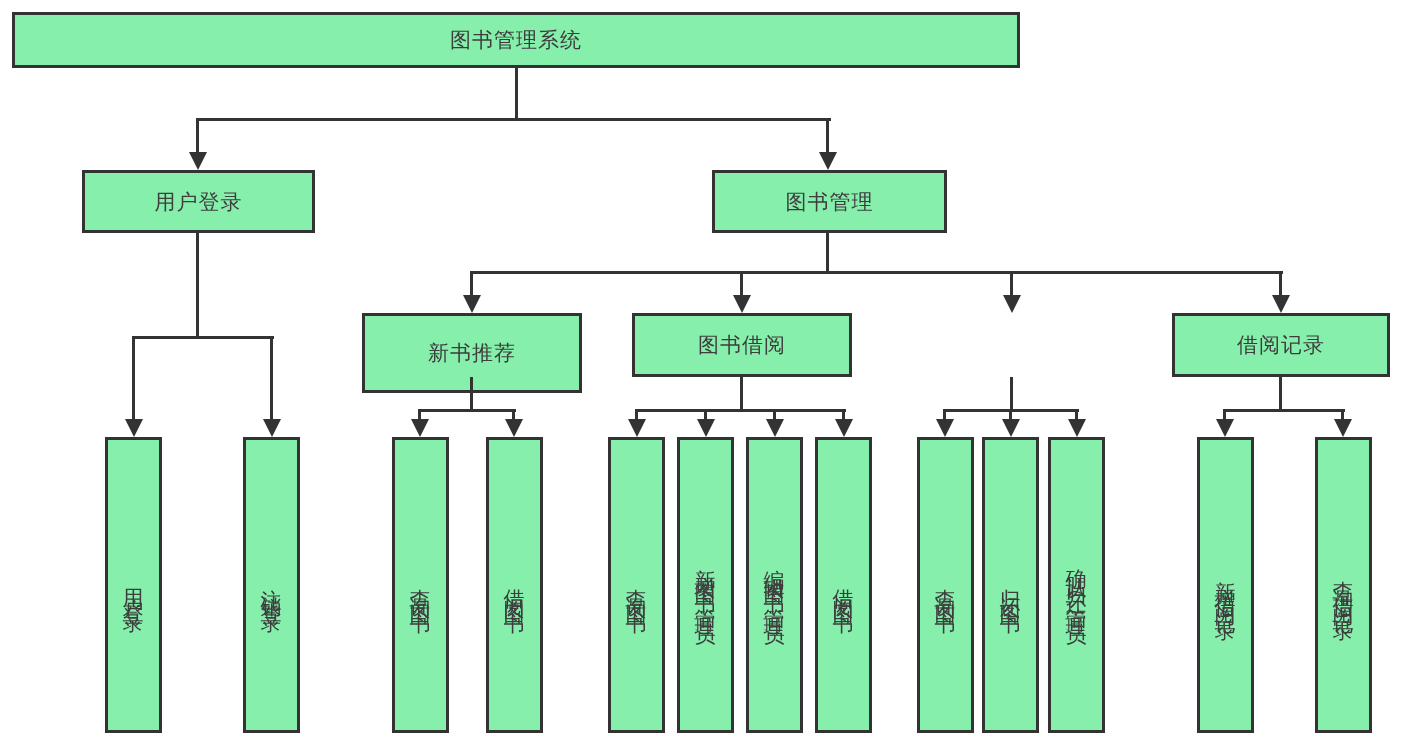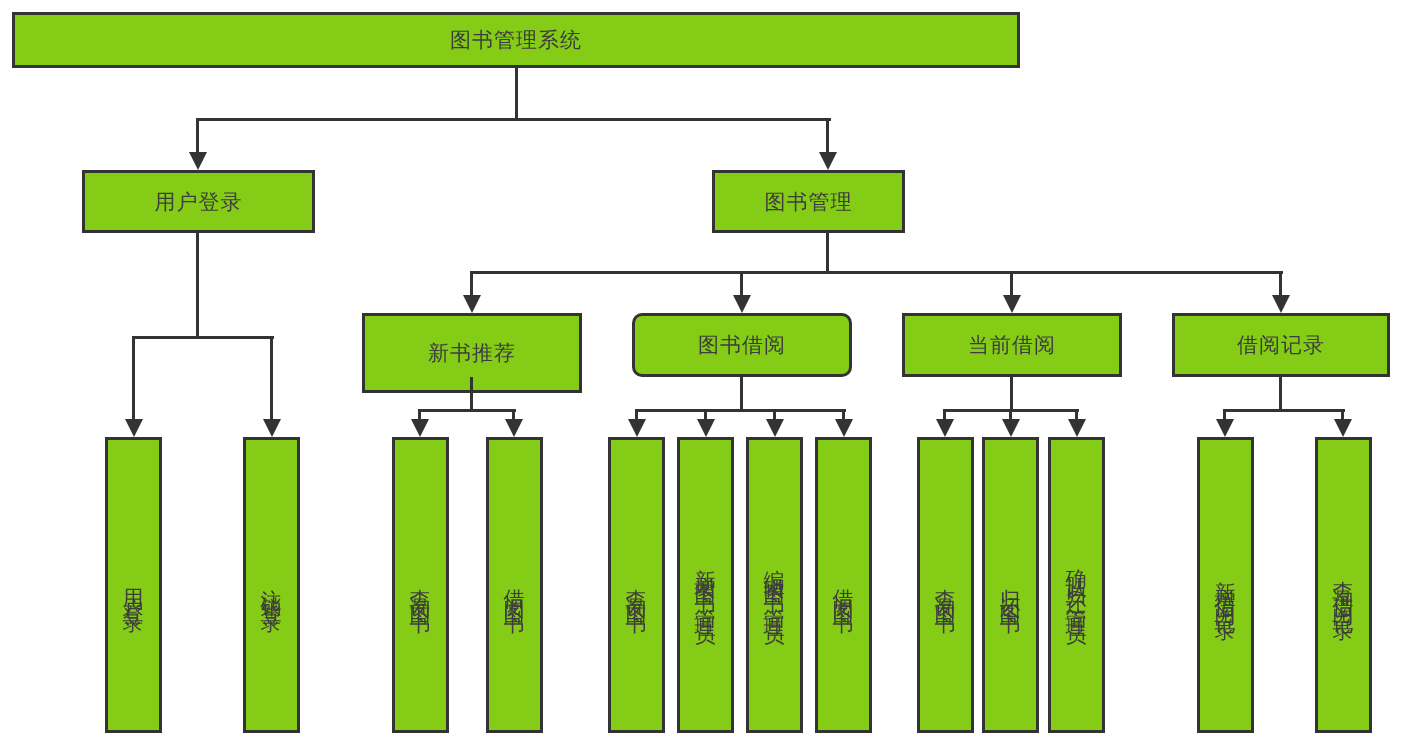--- a/index.html
+++ b/index.html
@@ -8,21 +8,21 @@
     width:1405px;height:747px;
     background:#ffffff;
     font-family:"Liberation Sans","DejaVu Sans",sans-serif;
     color:#3d3d3d;
     overflow:hidden;
   }
   .box{
     position:absolute;
     box-sizing:border-box;
     border:3px solid #333333;
-    background:#84cc16;
+    background:#86efac;
     display:flex;
     align-items:center;
     justify-content:center;
     font-size:21px;
     letter-spacing:1px;
     text-align:center;
   }
   .vbox{
     writing-mode:vertical-rl;
     text-orientation:mixed;
@@ -59,21 +59,21 @@
   <div class="ln" style="left:515px;top:68px;width:3px;height:53px;"></div>
   <div class="ln" style="left:196px;top:118px;width:635px;height:3px;"></div>
   <div class="ln" style="left:196px;top:118px;width:3px;height:36px;"></div>
   <div class="ah" style="left:189px;top:152px;"></div>
   <div class="ln" style="left:826px;top:118px;width:3px;height:36px;"></div>
   <div class="ah" style="left:819px;top:152px;"></div>
 
   <div class="box" style="left:82px;top:170px;width:233px;height:63px;">
     <span>用户登录</span>
   </div>
-  <div class="box" style="left:712px;top:170px;width:193px;height:63px;">
+  <div class="box" style="left:712px;top:170px;width:235px;height:63px;">
     <span>图书管理</span>
   </div>
 
   <div class="ln" style="left:196px;top:233px;width:3px;height:106px;"></div>
   <div class="ln" style="left:132px;top:336px;width:142px;height:3px;"></div>
   <div class="ln" style="left:132px;top:336px;width:3px;height:85px;"></div>
   <div class="ah" style="left:125px;top:419px;"></div>
   <div class="ln" style="left:270px;top:336px;width:3px;height:85px;"></div>
   <div class="ah" style="left:263px;top:419px;"></div>
 
@@ -84,25 +84,22 @@
   <div class="ln" style="left:740px;top:271px;width:3px;height:26px;"></div>
   <div class="ah" style="left:733px;top:295px;"></div>
   <div class="ln" style="left:1010px;top:271px;width:3px;height:26px;"></div>
   <div class="ah" style="left:1003px;top:295px;"></div>
   <div class="ln" style="left:1279px;top:271px;width:3px;height:26px;"></div>
   <div class="ah" style="left:1272px;top:295px;"></div>
 
   <div class="box" style="left:362px;top:313px;width:220px;height:80px;">
     <span>新书推荐</span>
   </div>
-  <div class="box" style="left:632px;top:313px;width:220px;height:64px;border-radius:10px;">
+  <div class="box" style="left:632px;top:313px;width:220px;height:64px;">
     <span>图书借阅</span>
-  </div>
-  <div class="box" style="left:902px;top:313px;width:220px;height:64px;">
-    <span>当前借阅</span>
   </div>
   <div class="box" style="left:1172px;top:313px;width:218px;height:64px;">
     <span>借阅记录</span>
   </div>
 
   <div class="ln" style="left:470px;top:377px;width:3px;height:35px;"></div>
   <div class="ln" style="left:418px;top:409px;width:98px;height:3px;"></div>
   <div class="ln" style="left:418px;top:409px;width:3px;height:12px;"></div>
   <div class="ah" style="left:411px;top:419px;"></div>
   <div class="ln" style="left:512px;top:409px;width:3px;height:12px;"></div>

